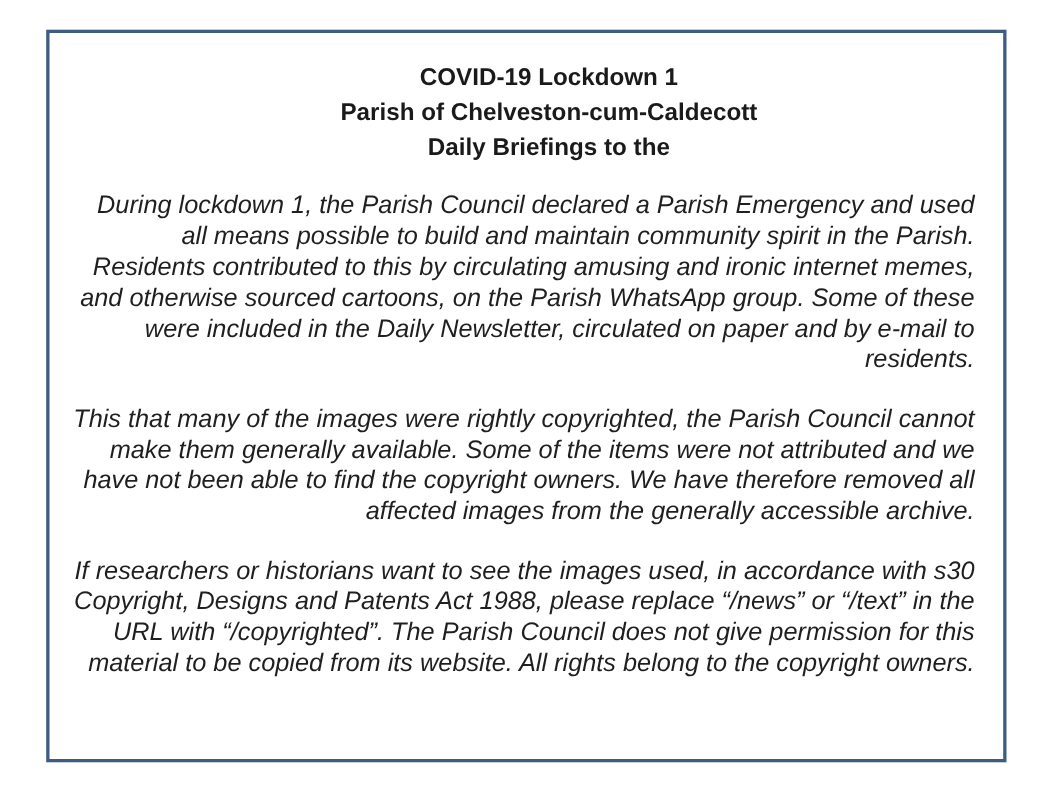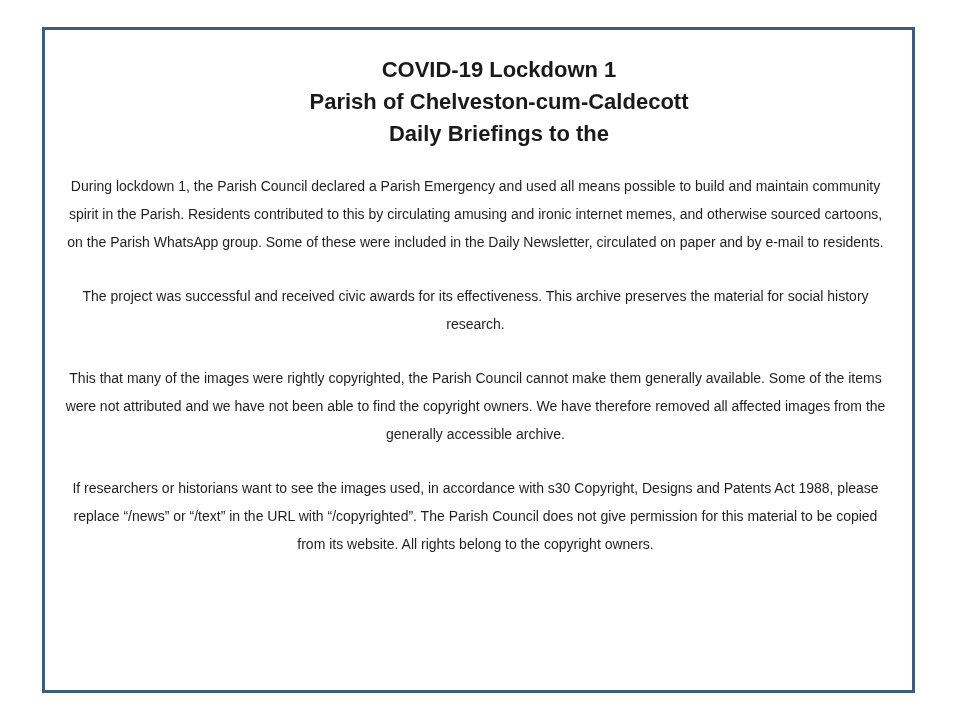--- a/index.html
+++ b/index.html
@@ -37,39 +37,39 @@
     font-weight: bold;
     line-height: 32px;
     color: #1a1a1a;
   }
   .body-block {
     margin-top: 22px;
     padding: 0 26px 0 20px;
   }
   .para {
     margin: 0 0 26px 0;
-    font-size: 14px;
+    font-size: 23px;
     line-height: 28px;
     color: #1f1f1f;
-    text-align: center;
+    text-align: right;
+    font-style: italic;
   }
 </style>
 </head>
 <body>
 
 <div class="slide">
   <div class="frame">
 
     <div class="title-block">
       <div class="title-line">COVID-19 Lockdown 1</div>
       <div class="title-line">Parish of Chelveston-cum-Caldecott</div>
       <div class="title-line">Daily Briefings to the</div>
     </div>
 
     <div class="body-block">
       <p class="para">During lockdown 1, the Parish Council declared a Parish Emergency and used all means possible to build and maintain community spirit in the Parish. Residents contributed to this by circulating amusing and ironic internet memes, and otherwise sourced cartoons, on the Parish WhatsApp group.  Some of these were included in the Daily Newsletter, circulated on paper and by e-mail to residents.</p>
-      <p class="para">The project was successful and received civic awards for its effectiveness. This archive preserves the material for social history research.</p>
       <p class="para">This that many of the images were rightly copyrighted, the Parish Council cannot make them generally available. Some of the items were not attributed and we have not been able to find the copyright owners. We have therefore removed all affected images from the generally accessible archive.</p>
       <p class="para">If researchers or historians want to see the images used, in accordance with s30 Copyright, Designs and Patents Act 1988, please replace “/news” or “/text” in the URL with “/copyrighted”. The Parish Council does not give permission for this material to be copied from its website. All rights belong to the copyright owners.</p>
     </div>
 
   </div>
 </div>
 
 </body></html>

